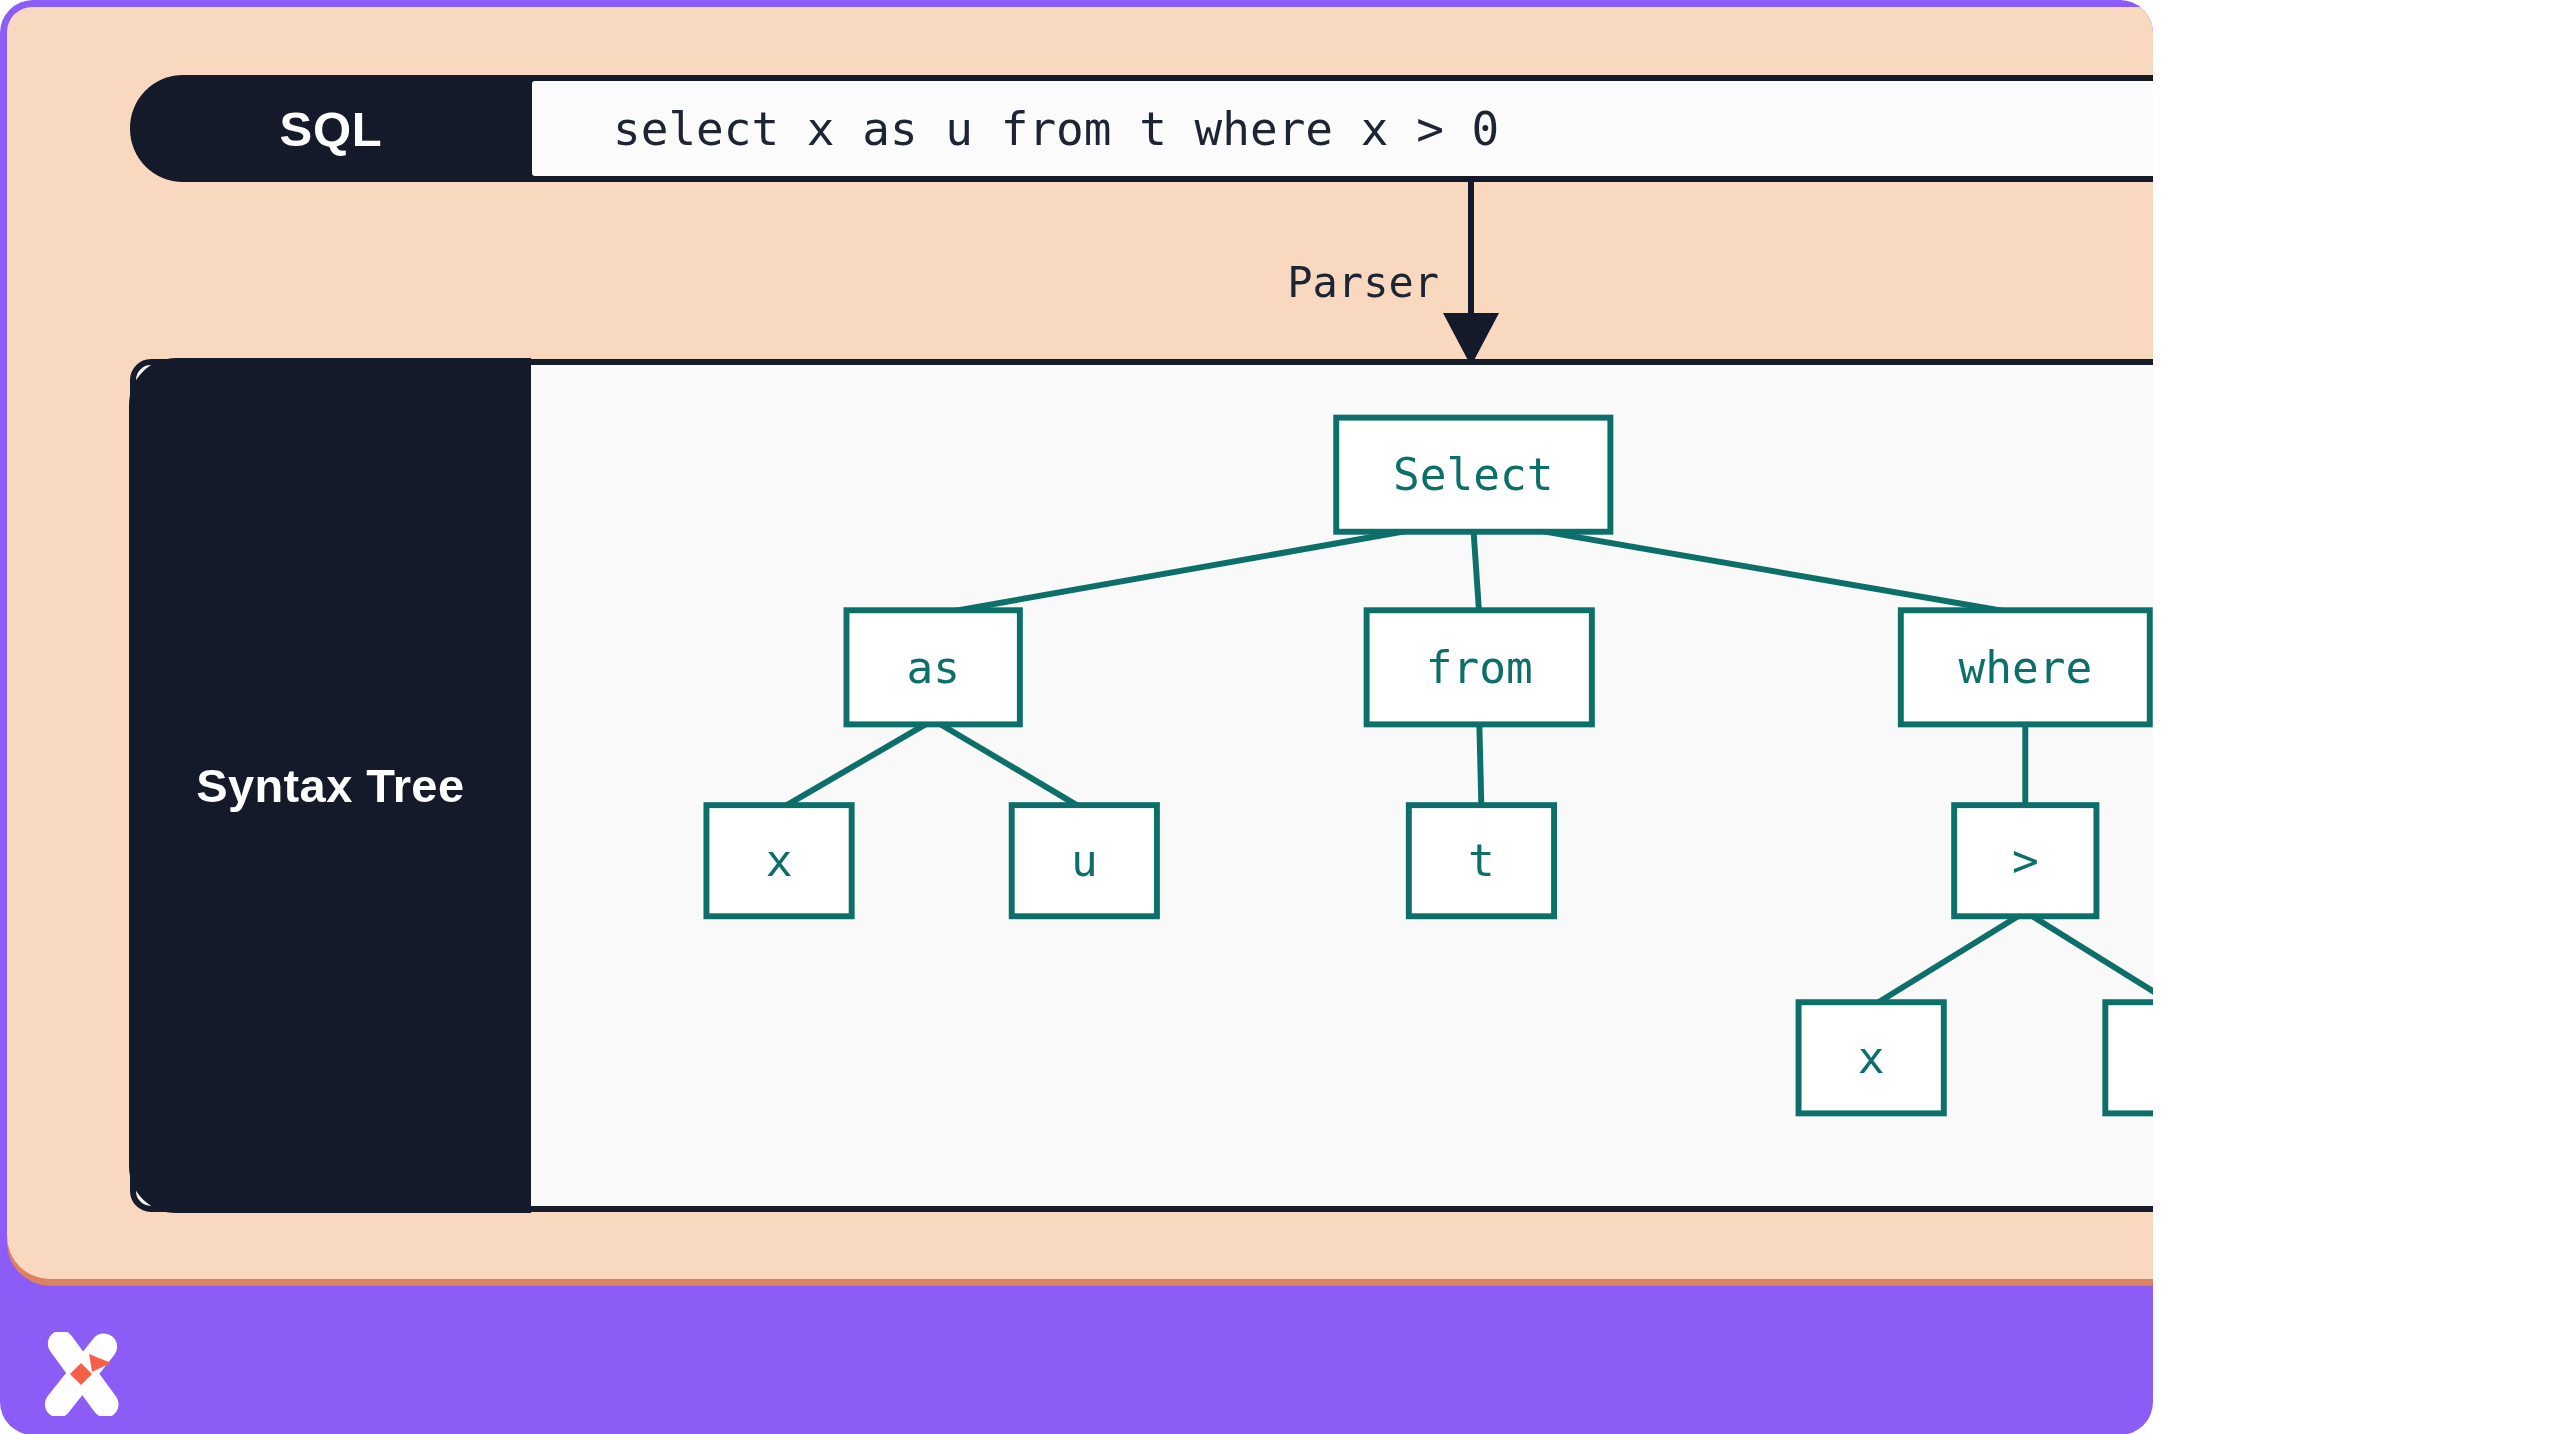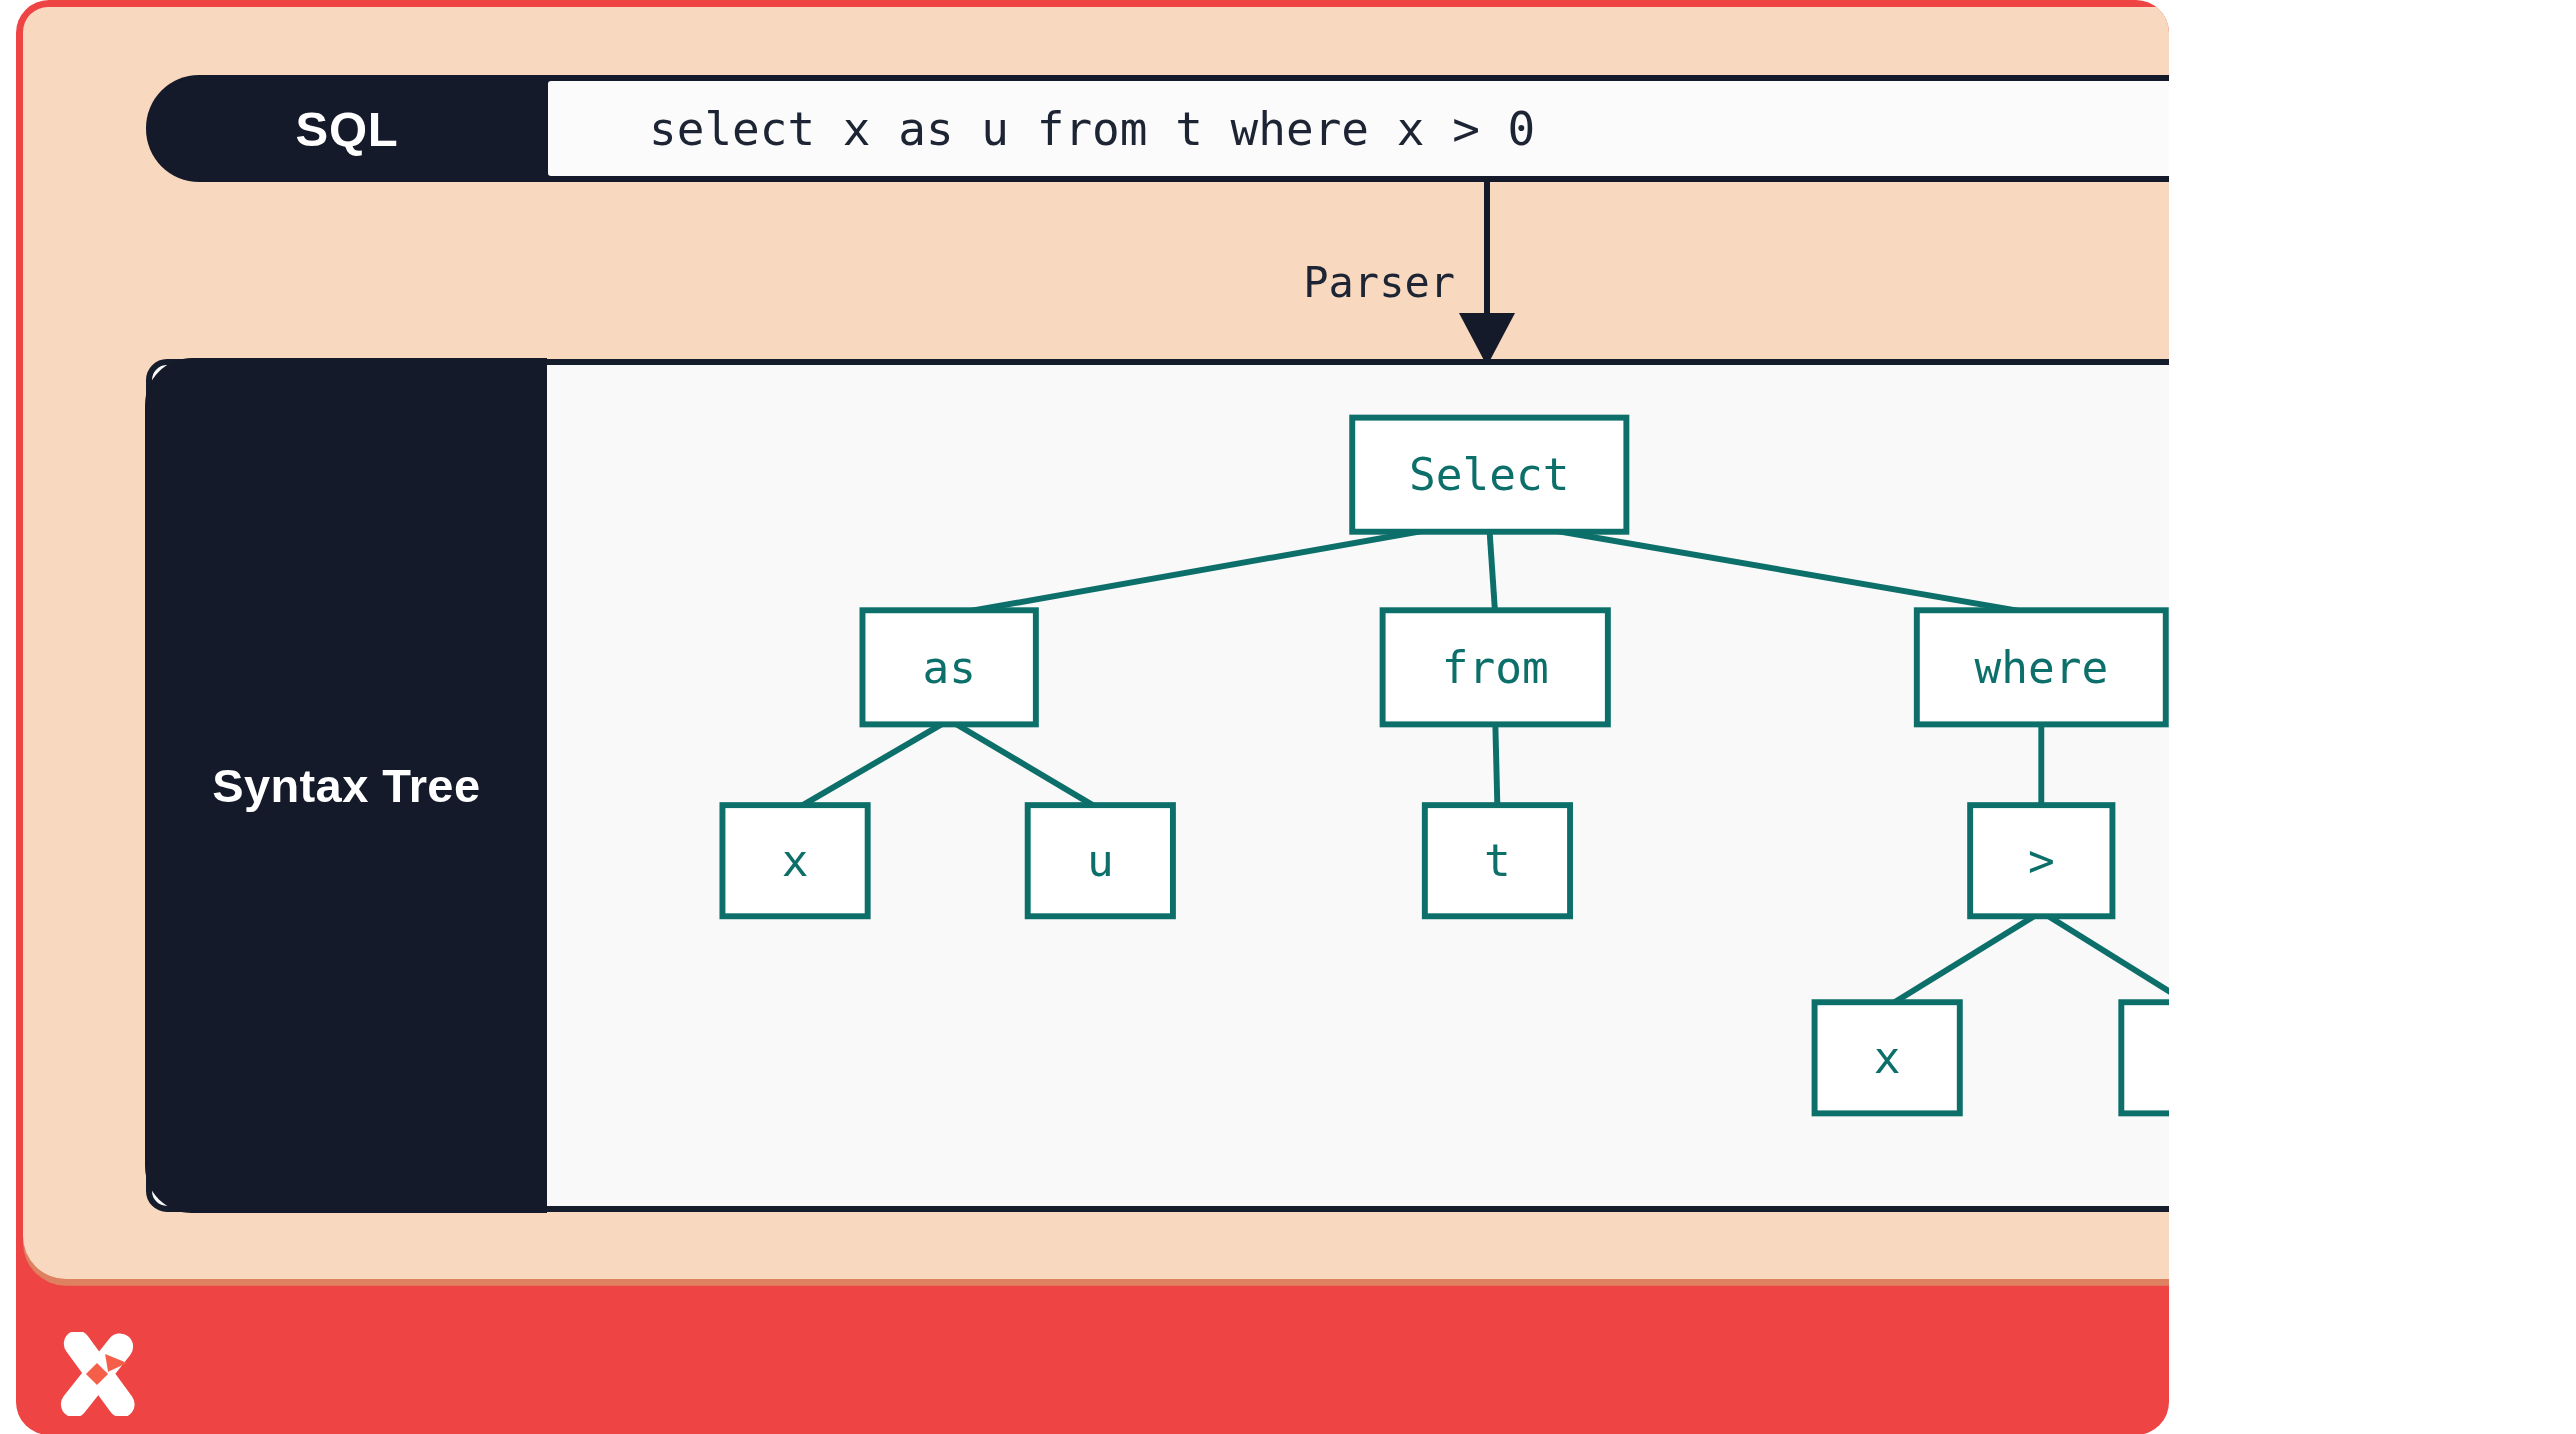--- a/index.html
+++ b/index.html
@@ -1,40 +1,39 @@
 <!DOCTYPE html>
 <html style="font-size:12px"><head>
 <meta charset="utf-8">
 <style>
   html,body{margin:0;padding:0;background:#ffffff;}
   #canvas{
-    position:relative;width:2153px;height:1435px;background:#ef4444;
+    position:relative;width:2153px;height:1435px;background:#8b5cf6;
     border-radius:33px;overflow:hidden;
     font-family:"Liberation Sans",sans-serif;
-    margin-left:16px;
   }
   .peach-panel{
     position:absolute;left:7.4px;top:7.4px;width:2561px;height:1272px;
     background:#f8d8bf;border-radius:25px 25px 43px 43px;
     box-shadow:0 6.7px 0 #de8160;
   }
   
   .sql-bar{
     position:absolute;left:130px;top:75px;width:2348px;height:107px;
     background:#141a29;border-radius:53px;
   }
   .sql-label-zone{
     position:absolute;left:0;top:0;width:402px;height:107px;
     display:flex;align-items:center;justify-content:center;
     color:#ffffff;font-size:49px;font-weight:bold;letter-spacing:0.7px;
   }
   .sql-white{
     position:absolute;left:402px;top:6px;right:6px;bottom:6px;
     background:#fbfbfb;border-radius:3px 47px 47px 3px;
-    display:flex;align-items:center;padding-left:20px;
+    display:flex;align-items:center;
   }
   .sql-query{
     padding-left:81px;
     font-family:"DejaVu Sans Mono",monospace;
     font-size:46px;color:#1d2433;white-space:pre;
   }
   
   .arrow-shaft{
     position:absolute;left:1468px;top:182px;width:6px;height:135px;
     background:#141a29;

